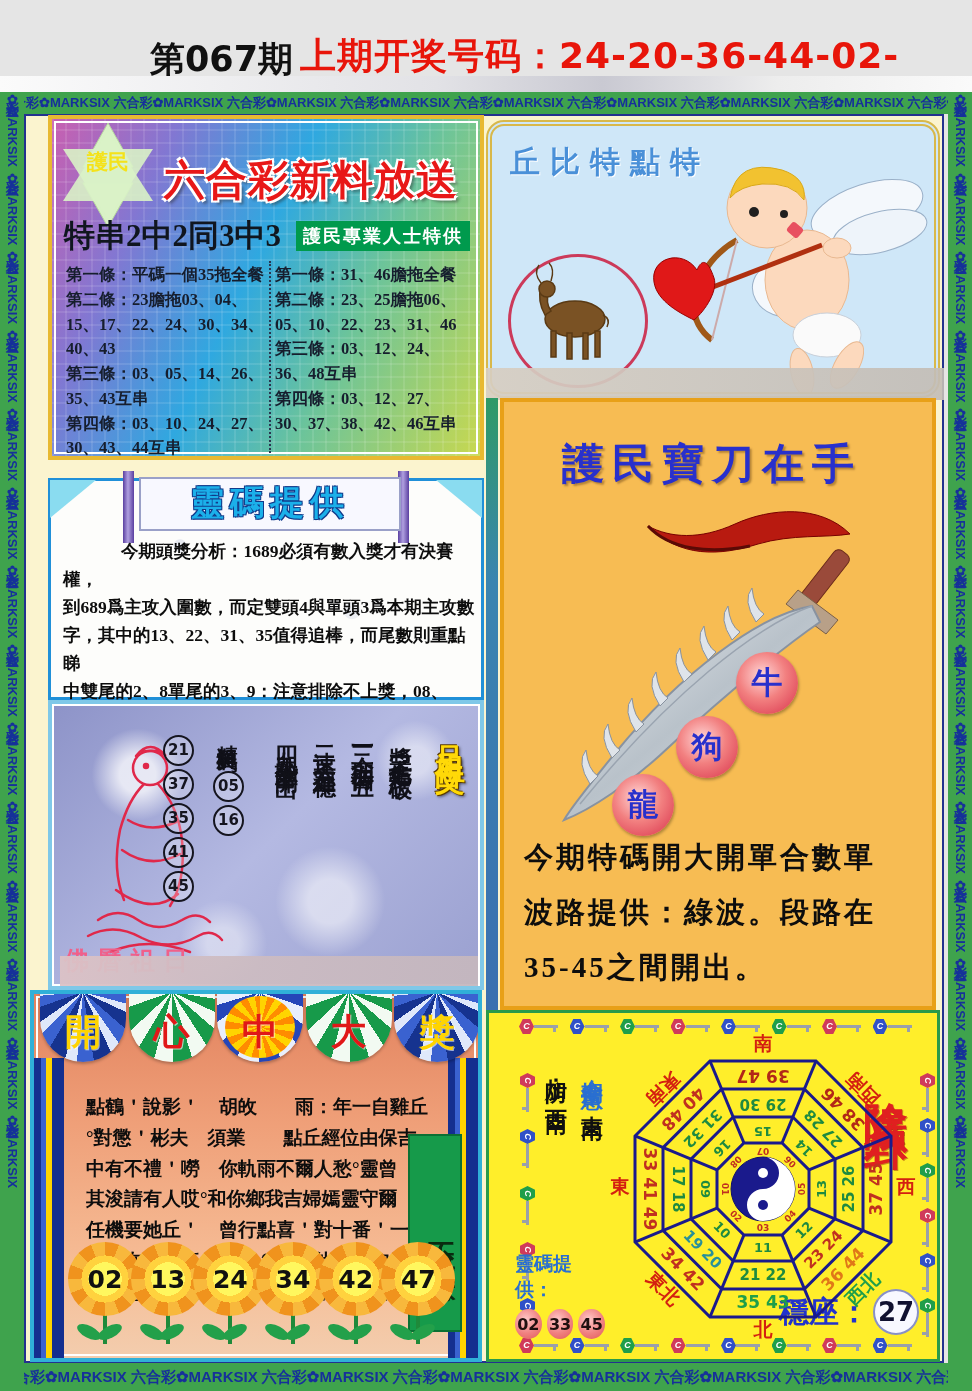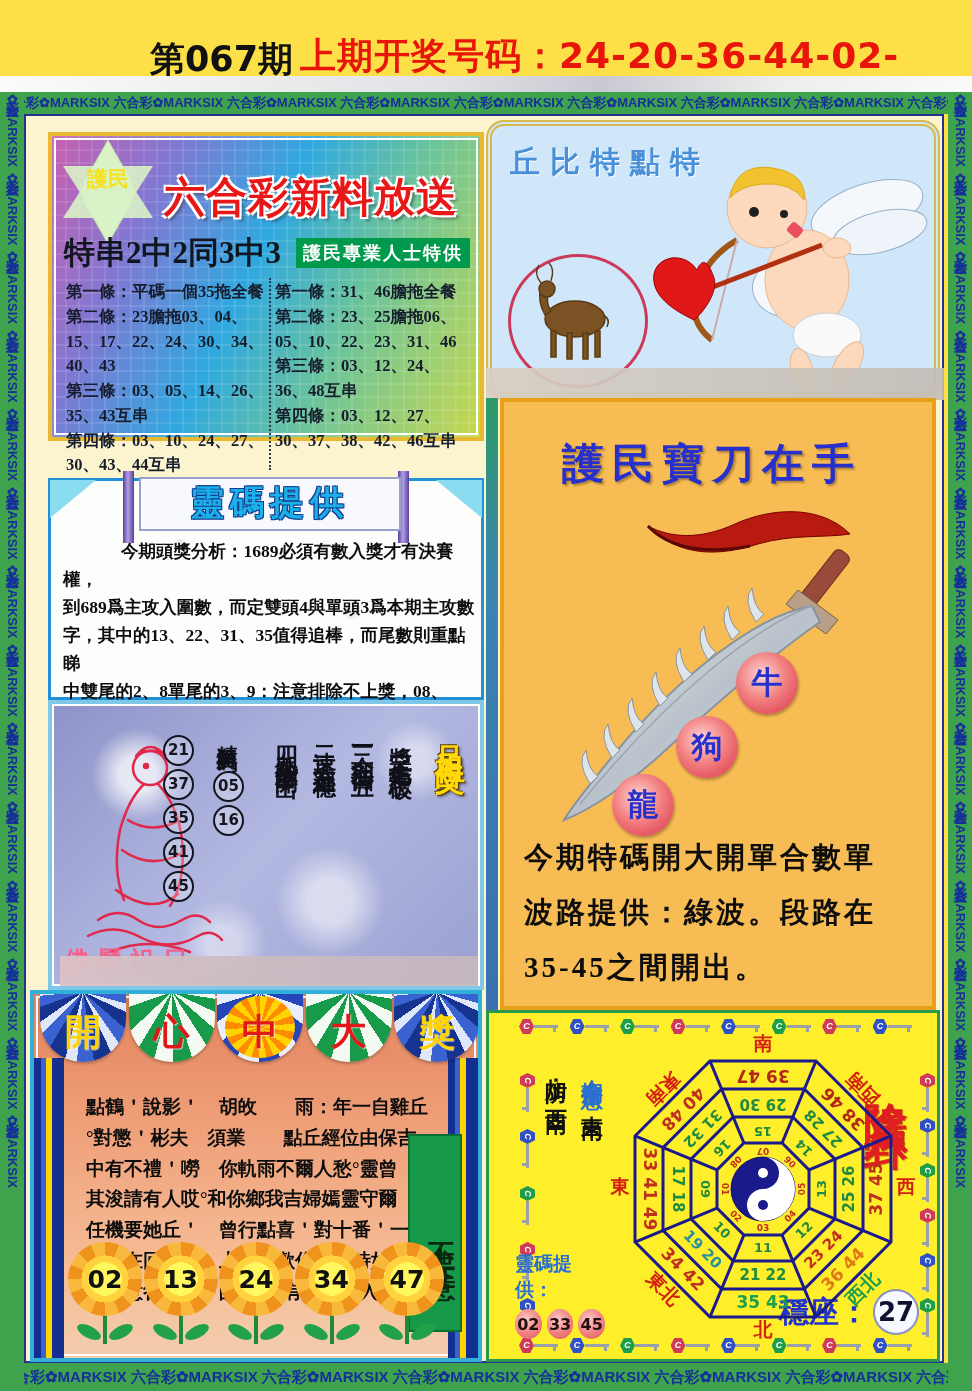--- a/index.html
+++ b/index.html
@@ -1,16 +1,16 @@
 <!DOCTYPE html>
 <html><head>
 <meta charset="utf-8">
 <style>
   html,body{margin:0;padding:0;background:#fff;}
-  .page{position:relative;width:972px;height:1391px;background:#fde047;overflow:hidden;
+  .page{position:relative;width:972px;height:1391px;background:#e5e5e5;overflow:hidden;
         font-family:"Liberation Sans",sans-serif;}
   .abs{position:absolute;}
 
   
   .hdr-issue{left:150px;top:36px;font-size:35px;font-weight:bold;color:#111;
              font-family:"DejaVu Sans",sans-serif;}
   .hdr-draw{left:300px;top:32px;font-size:36px;font-weight:bold;color:#e8150a;
             font-family:"DejaVu Sans",sans-serif;letter-spacing:1px;}
   .censor-top{left:0;top:76px;width:972px;height:16px;
       background:linear-gradient(90deg,#fbfbfb,#e2e2e6 45%,#c9c9d2 62%,#ededed 80%,#fafafa);}
@@ -19,21 +19,21 @@
   .frame-strip{background:#3fa34d;color:#16309a;font-weight:bold;font-size:13px;
       overflow:hidden;white-space:nowrap;line-height:22px;}
   .fs-top{left:0;top:92px;width:972px;height:22px;}
   .fs-bottom{left:0;top:1363px;width:972px;height:28px;line-height:28px;font-size:15px;}
   .fs-left{left:0;top:92px;width:24px;height:1299px;writing-mode:vertical-rl;text-orientation:mixed;line-height:24px;}
   .fs-right{left:948px;top:92px;width:24px;height:1299px;writing-mode:vertical-rl;text-orientation:mixed;line-height:24px;}
   .content-bg{left:24px;top:114px;width:920px;height:1249px;background:#fbf4cf;
       border:2px solid #23318f;box-sizing:border-box;}
 
   
-  .p-xinliao{left:48px;top:132px;width:436px;height:309px;box-sizing:border-box;
+  .p-xinliao{left:48px;top:115px;width:436px;height:345px;box-sizing:border-box;
      border:4px solid #e8b931;outline:2px solid #fff;outline-offset:-8px;
      background:
        repeating-linear-gradient(0deg,rgba(255,255,255,.10) 0 2px,transparent 2px 13px),
        repeating-linear-gradient(90deg,rgba(255,255,255,.10) 0 2px,transparent 2px 13px),
        linear-gradient(115deg,#c95fb0,#8277d2 22%,#2fa8e0 46%,#6cc49a 68%,#c8d84f 100%);}
   .star6{left:4px;top:2px;width:104px;height:108px;}
   .star6 svg{display:block;}
   .star6 .star-label{position:absolute;left:30px;top:30px;width:44px;color:#f4e21a;
      font-size:21px;font-weight:bold;text-align:center;line-height:1.1;
      font-family:"Liberation Serif",serif;}
@@ -327,20 +327,28 @@
           <div class="flower">
             <span>24</span>
           </div>
         </div>
         <div class="plant">
           <div class="stem"></div>
           <div class="leaf a"></div>
           <div class="leaf b"></div>
           <div class="flower">
             <span>34</span>
+          </div>
+        </div>
+        <div class="plant">
+          <div class="stem"></div>
+          <div class="leaf a"></div>
+          <div class="leaf b"></div>
+          <div class="flower">
+            <span>42</span>
           </div>
         </div>
         <div class="plant">
           <div class="stem"></div>
           <div class="leaf a"></div>
           <div class="leaf b"></div>
           <div class="flower">
             <span>47</span>
           </div>
         </div>

